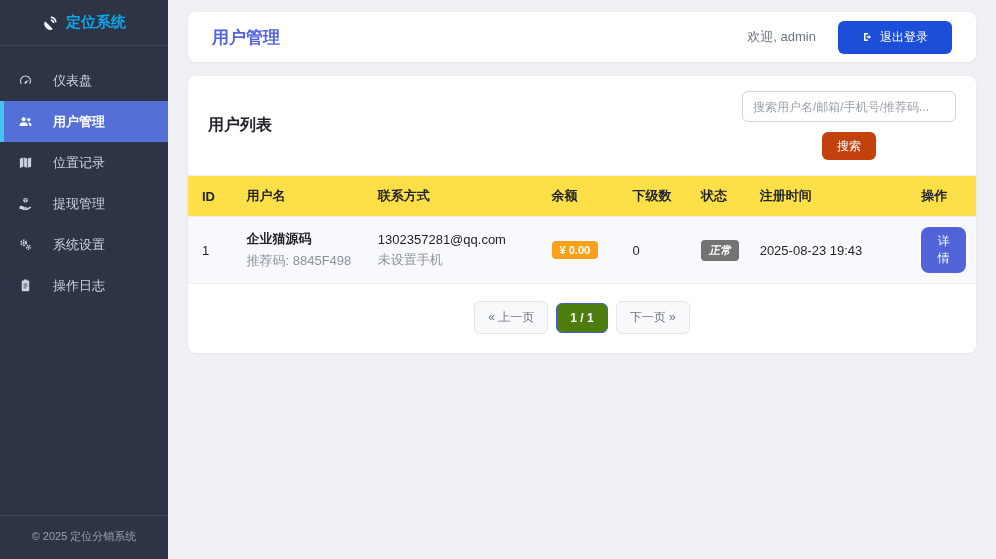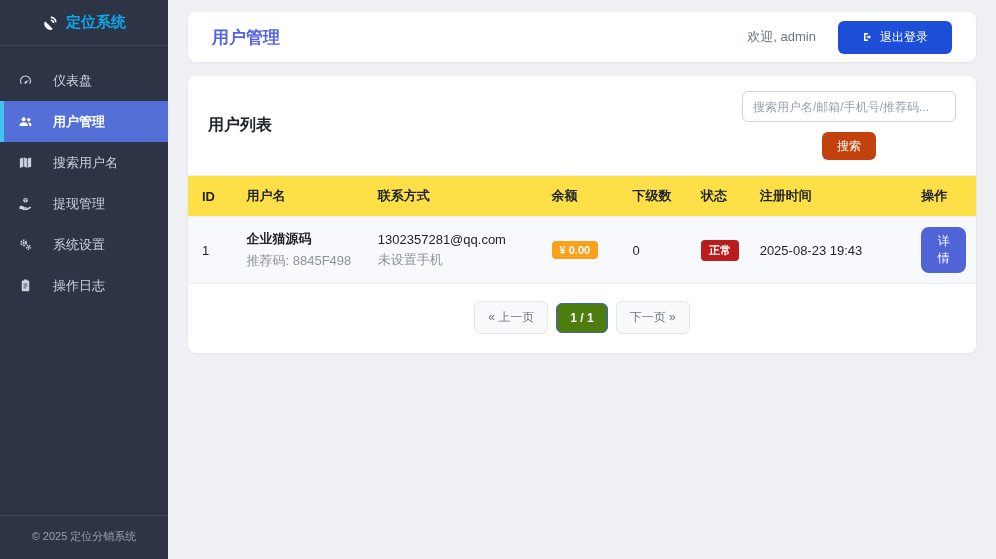--- a/index.html
+++ b/index.html
@@ -97,21 +97,21 @@
   .col-balance { width:80px; } .col-sub { width:68px; } .col-status { width:52px; }
   .col-time { width:160px; } .col-action { width:64px; }
   .cell-main { font-weight:bold; color:#212529; font-size:13px; }
   .cell-sub { color:#8a929b; font-size:13px; margin-top:4px; }
   .cell-plain { color:#212529; font-size:13px; }
   .badge {
     display:inline-block; color:#fff; font-size:11px; font-weight:bold;
     padding:3px 8px; border-radius:4px; white-space:nowrap;
   }
   .badge-orange { background:#f9a11b; }
-  .badge-green { background:#b91c1c; }
+  .badge-green { background:#737373;font-style:italic; }
   .detail-btn {
     background:#5064d8; border:none; color:#fff; font-size:12px;
     padding:6px 12px; border-radius:8px; cursor:pointer; font-family:inherit;
   }
   
   .pagination { display:flex; justify-content:center; align-items:center; gap:8px; padding:17px 0 19px; }
   .page-btn {
     background:#f8f9fa; border:1px solid #e3e6ea; color:#6c757d;
     font-size:12px; padding:7px 13px; border-radius:6px; cursor:pointer; font-family:inherit;
   }
@@ -148,21 +148,21 @@
         <path d="M17.6 13.4c2.4.4 4.1 2.1 4.1 4.4v1h-3.9v-1c0-1.6-.6-3.1-1.7-4.2.5-.2 1-.2 1.5-.2z"></path>
       </svg>
       <span>用户管理</span>
     </div>
     <div class="nav-item">
       <svg viewBox="0 0 24 24">
         <path d="M8.6 4.1v14.7L3 20.6V5.9l5.6-1.8z"></path>
         <path d="M9.8 4.1l4.5 1.6v14.7l-4.5-1.6V4.1z"></path>
         <path d="M15.5 5.7L21 3.9v14.7l-5.5 1.8V5.7z"></path>
       </svg>
-      <span>搜索用户名</span>
+      <span>位置记录</span>
     </div>
     <div class="nav-item">
       <svg viewBox="0 0 24 24">
         <circle cx="12" cy="6.8" r="3.6"></circle>
         <path d="M12 4.6v4.4M10.4 5.9h3.2" stroke="#2d3446" stroke-width="1.1" fill="none"></path>
         <path d="M2.4 16.9c1.7-1.4 3.5-1.6 5.4-.6l2.6 1.2h3.3c.9 0 .9 1.3 0 1.3h-3.8c-.4 0-.4.7 0 .7h4.7l4.5-2.3c1.6-.8 2.8 1.2 1.2 2.1l-5.4 3H8.2l-3-1.5-2.8.1v-4z"></path>
       </svg>
       <span>提现管理</span>
     </div>
     <div class="nav-item">

